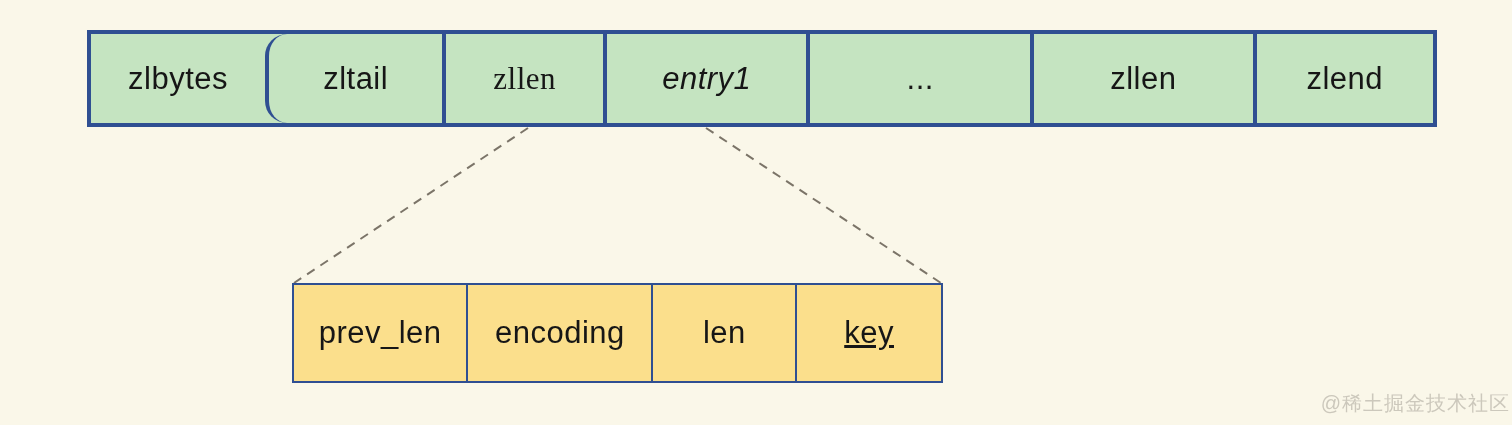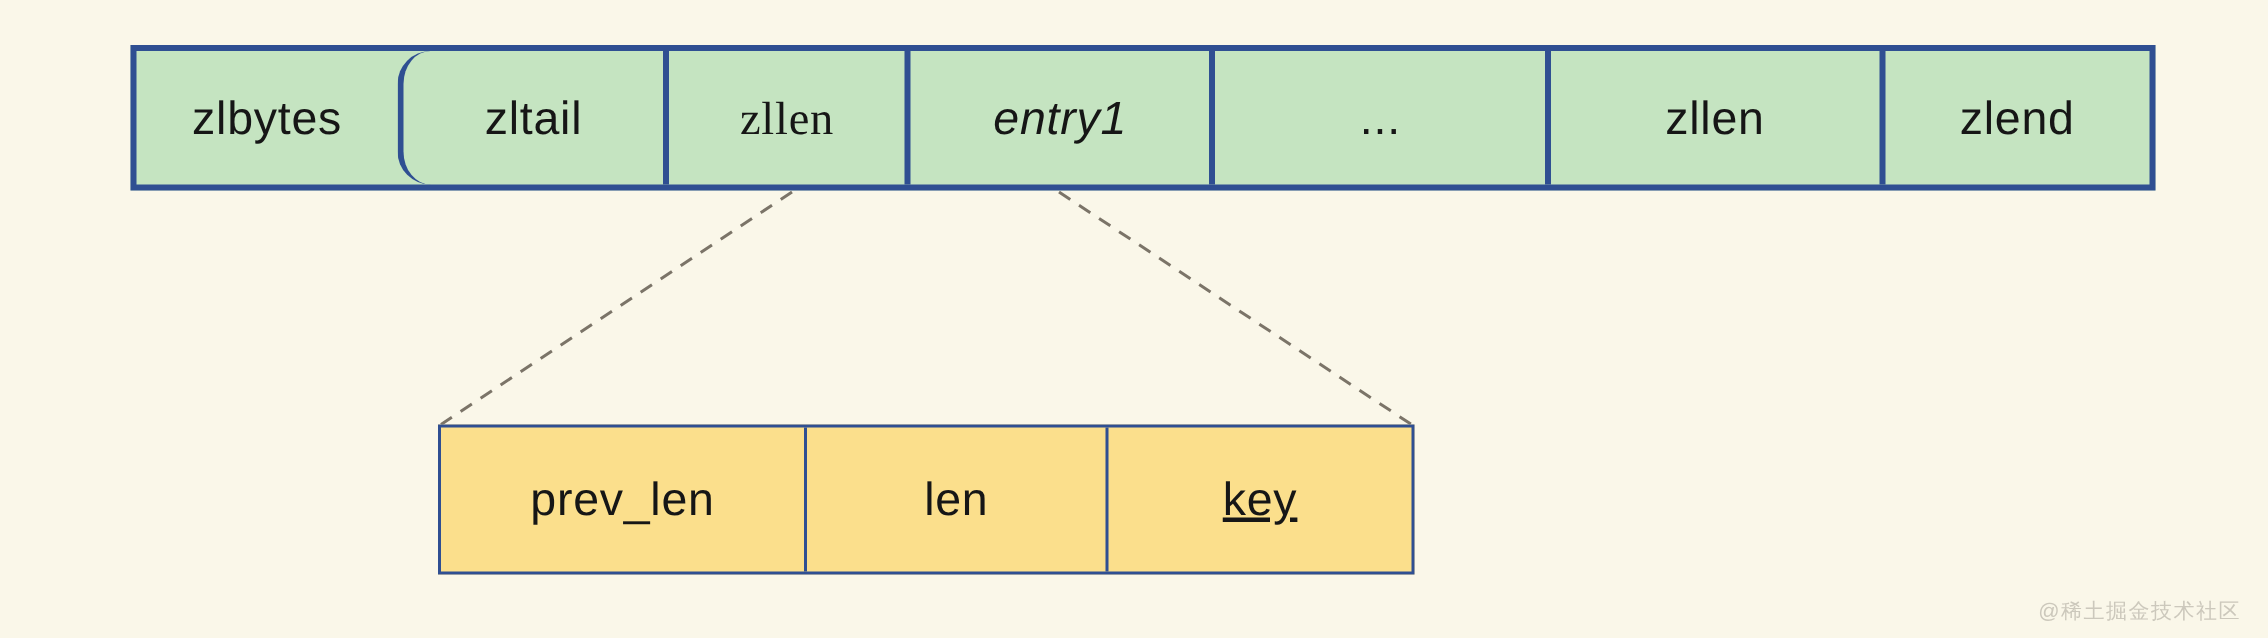--- a/index.html
+++ b/index.html
@@ -64,23 +64,23 @@
     white-space: nowrap;
   }
   .row-top .cell + .cell {
     border-left: 4px solid var(--border-blue, #2f4f92);
   }
   .row-bottom .cell + .cell {
     border-left: 2.5px solid var(--border-blue, #2f4f92);
   }
   .watermark {
     position: absolute;
-    right: 18px;
+    right: 2px;
     bottom: 8px;
-    font-size: 14px;
+    font-size: 20px;
     color: var(--watermark-gray, #ccc8bc);
     letter-spacing: 1px;
   }
 </style>
 </head>
 <body>
 
 <div class="canvas">
 
   <div class="row row-top">
@@ -93,19 +93,20 @@
     <div class="cell" style="flex: 155 1 0;">zlend</div>
   </div>
 
   <svg class="dash-layer" viewBox="0 0 1512 425" aria-hidden="true">
     <line class="dash-line" x1="528" y1="128" x2="294" y2="283"></line>
     <line class="dash-line" x1="706" y1="128" x2="941" y2="283"></line>
   </svg>
 
   <div class="row row-bottom">
     <div class="cell" style="flex: 175 1 0;">prev_len</div>
+    <div class="cell" style="flex: 186 1 0;">encoding</div>
     <div class="cell" style="flex: 144 1 0; text-align: right;">len</div>
     <div class="cell" style="flex: 146 1 0; text-decoration: underline;">key</div>
   </div>
 
   <div class="watermark">@稀土掘金技术社区</div>
 
 </div>
 
 </body></html>

